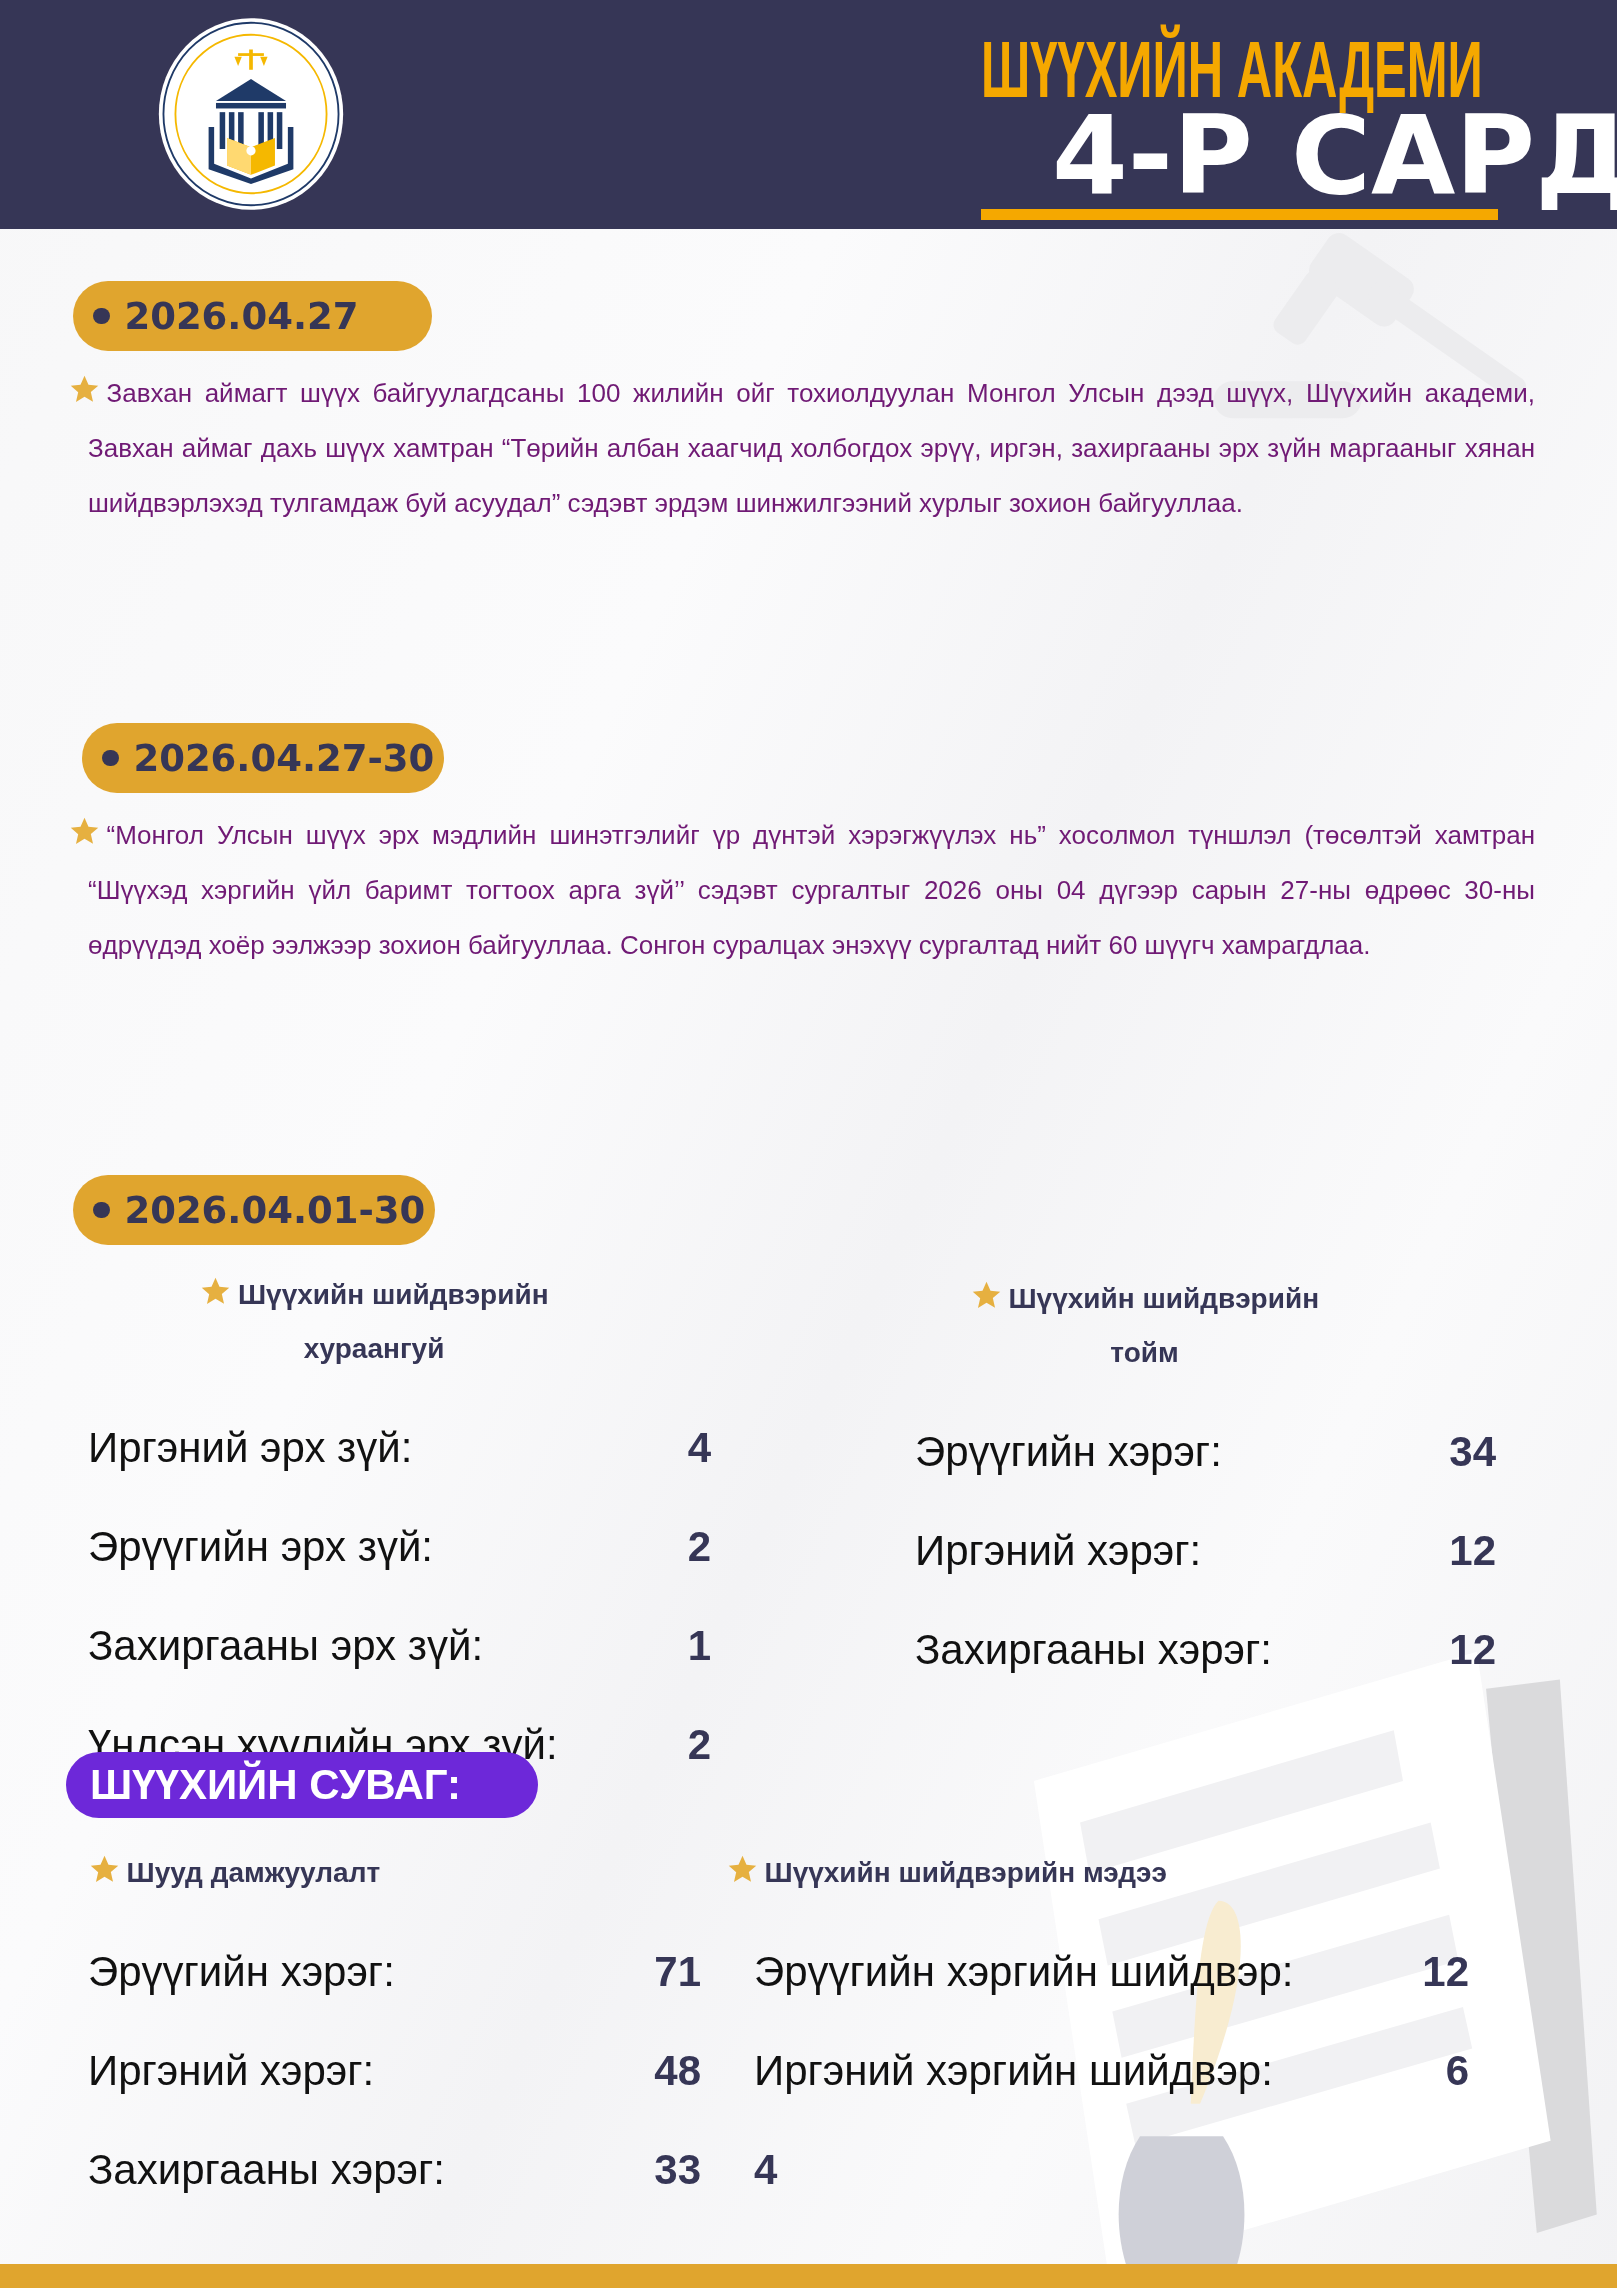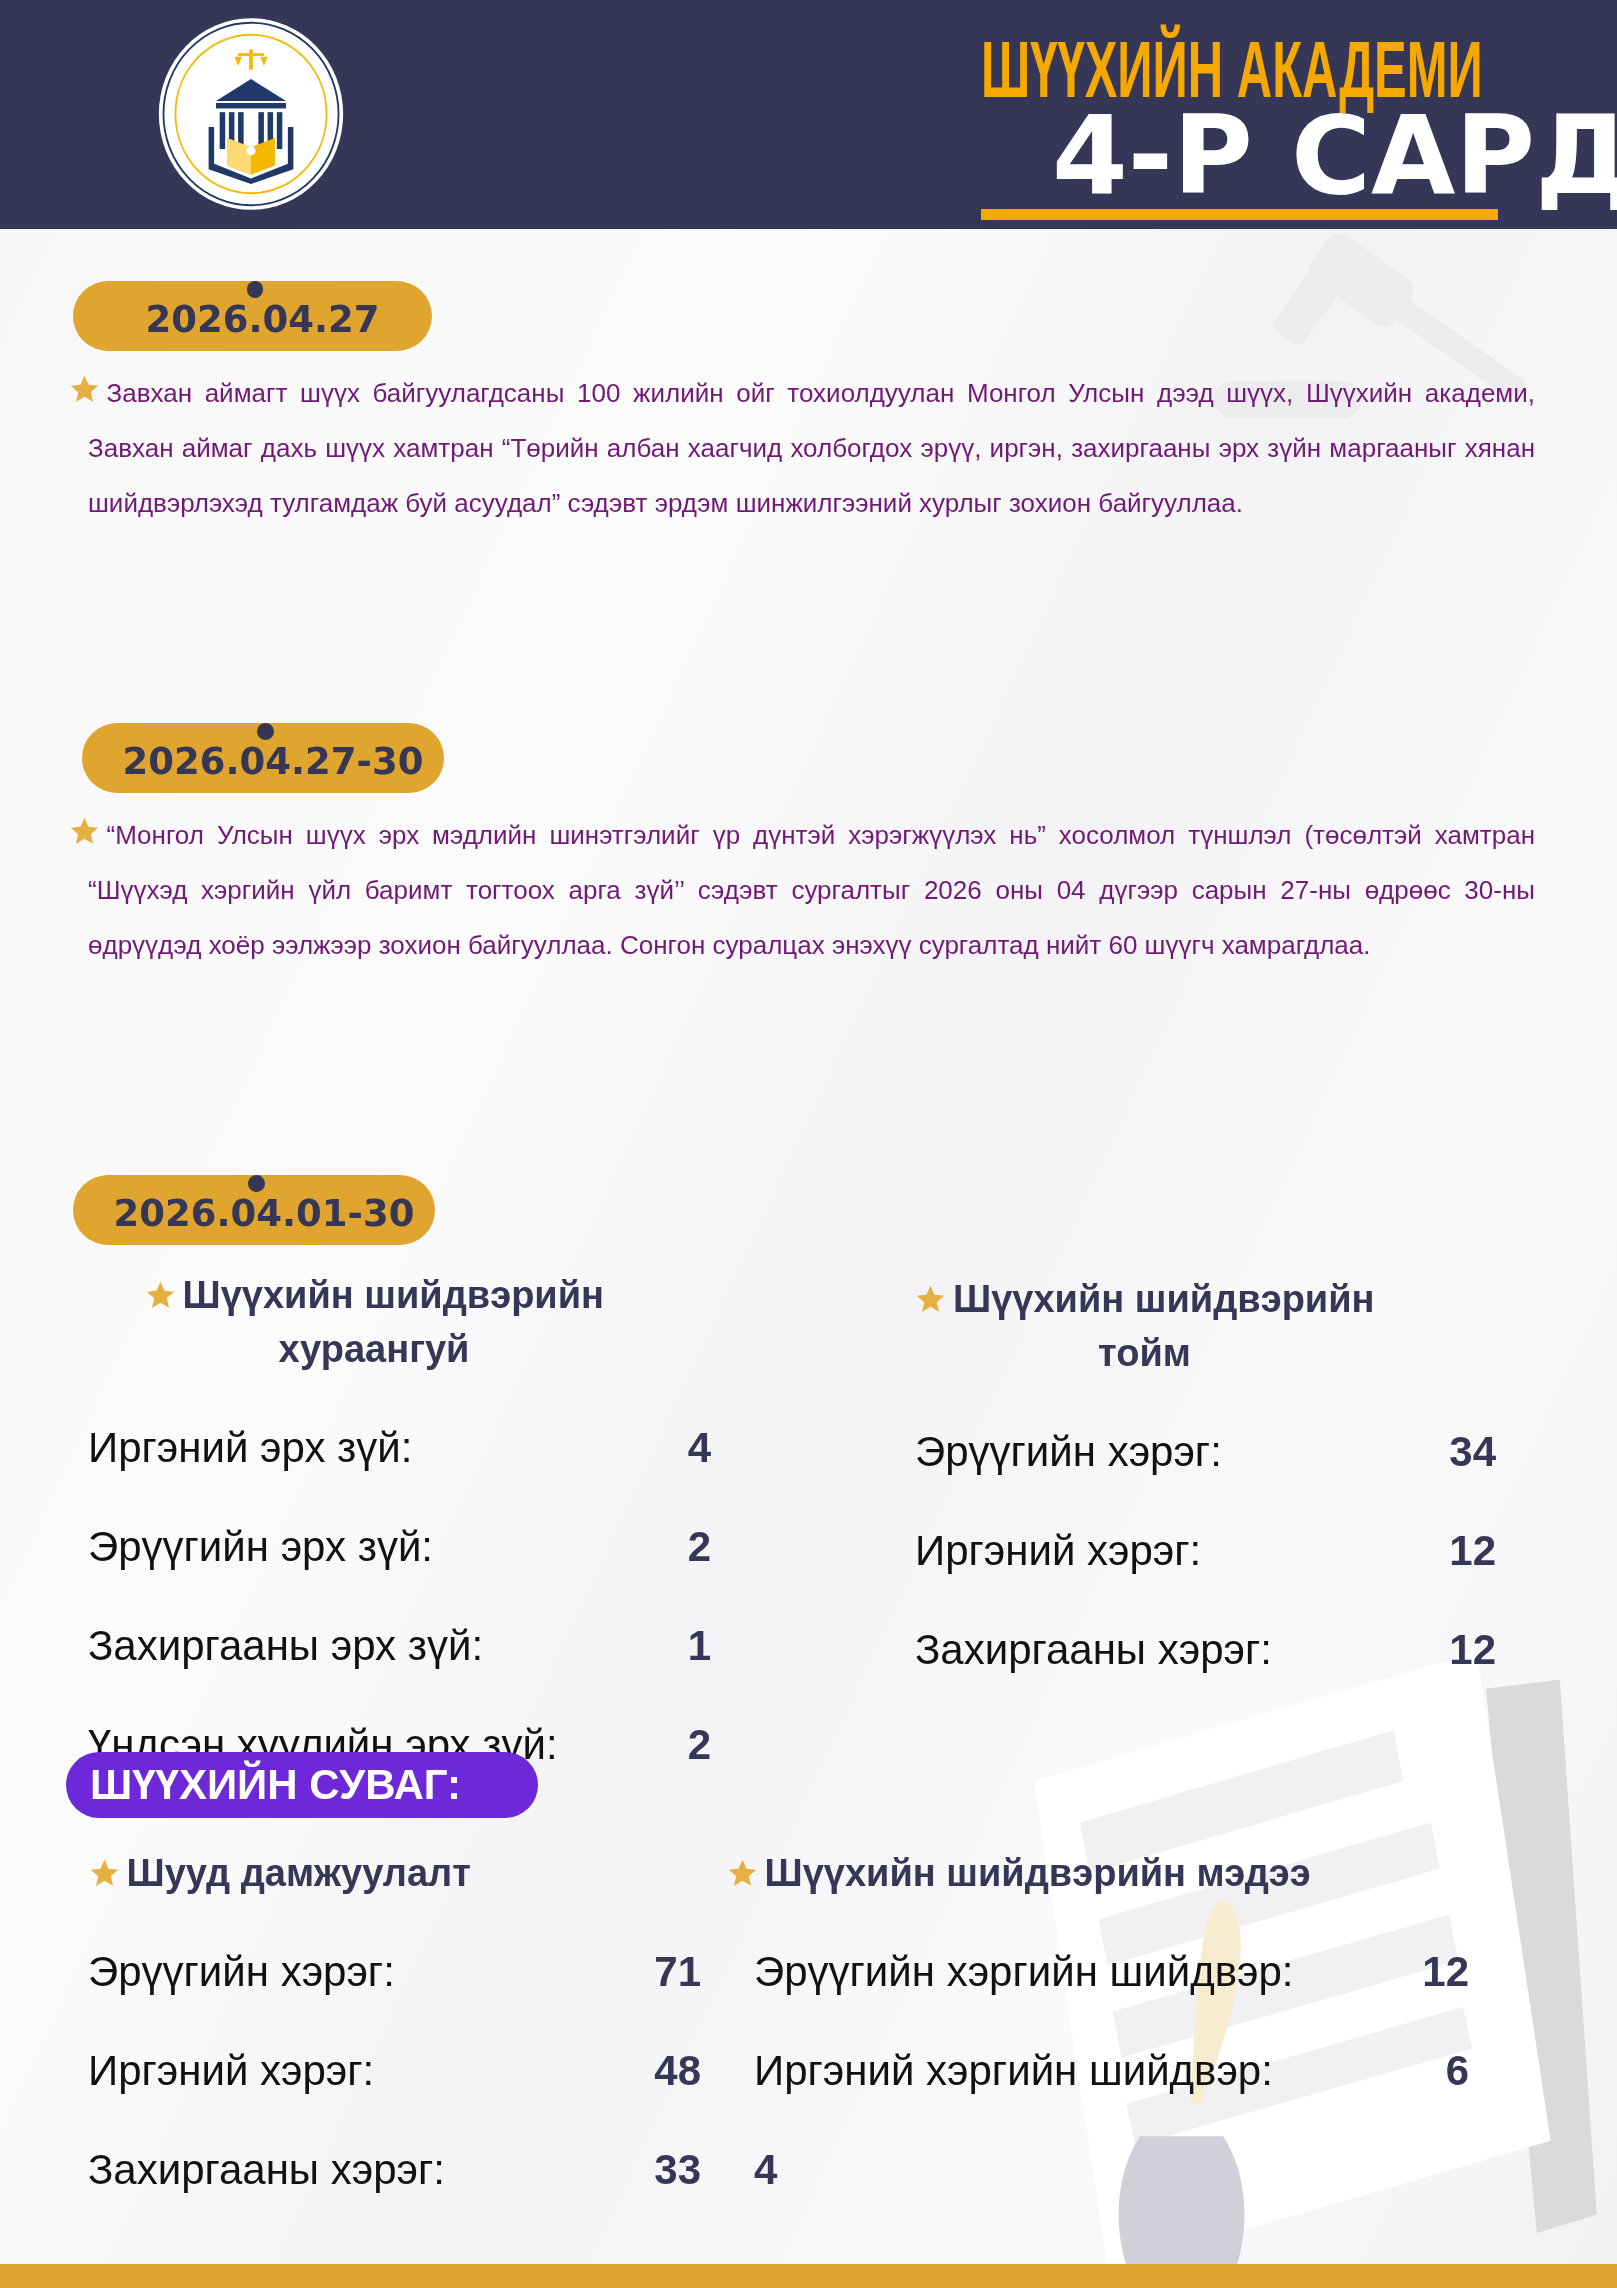--- a/index.html
+++ b/index.html
@@ -24,32 +24,32 @@
     font-family:"DejaVu Sans", sans-serif; font-weight:bold;
     font-size:109px; line-height:111px; color:#ffffff;
   }
   .title-underline { left:981px; top:209px; width:517px; height:11px; background:#F5A800; }
 
   .deco { pointer-events:none; }
   .pill {
     height:70px; border-radius:35px; background:#E0A52E;
     display:flex; align-items:center; padding-left:20px; box-sizing:border-box;
     font-family:"DejaVu Sans", sans-serif; font-weight:bold; font-size:37px;
-    color:#363656; white-space:nowrap;flex-direction:column;
+    color:#363656; white-space:nowrap;
   }
   .pill .dot { display:inline-block; width:16.6px; height:16.6px; border-radius:50%; background:#363656; margin-right:14.8px; }
 
   .para {
     left:88px; width:1447px; font-size:26px; line-height:55px;
     text-align:justify; text-align-last:left; color:#701a75;
   }
   .star { display:inline-block; width:33px; height:33px; vertical-align:-3.7px; margin-right:5.5px; }
 
   .sub-h {
-    font-family:"Liberation Sans", sans-serif; font-weight:bold; font-size:38px;
+    font-family:"Liberation Sans", sans-serif; font-weight:bold; font-size:28px;
     line-height:54px; color:#363656; text-align:center;
   }
   .row {
     display:flex; justify-content:space-between; align-items:baseline;
     font-size:42px; line-height:55px; color:#111; white-space:nowrap;margin-top:44px;
   }
   .row .val { font-weight:bold; color:#363656; font-size:42px; }
 
   .channel-pill {
     left:66px; top:1752px; width:472px; height:66px; border-radius:33px;

